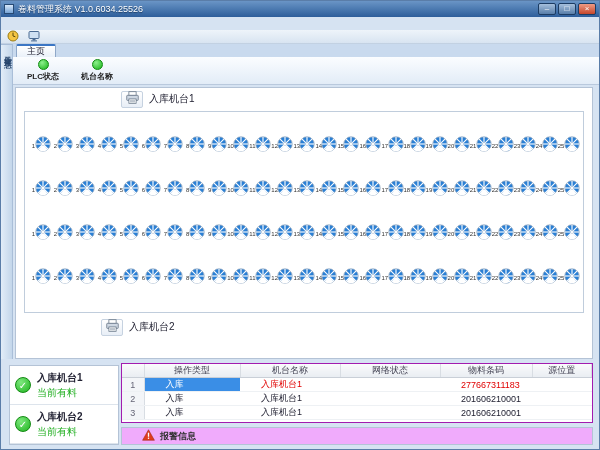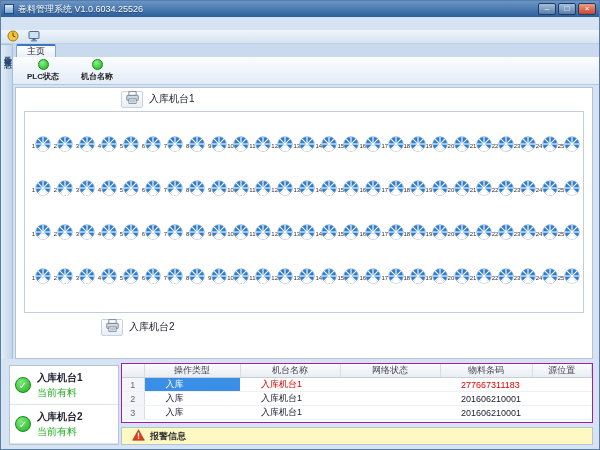--- a/index.html
+++ b/index.html
@@ -58,21 +58,21 @@
   .table-wrap{position:absolute;left:120px;right:6px;top:362px;height:60px;background:#fff;border:1px solid #a21caf;overflow:hidden;}
   table{width:100%;border-collapse:collapse;font-size:9px;table-layout:fixed;}
   col.w-num{width:22px;} col.w-op{width:96px;} col.w-machine{width:100px;} col.w-plan{width:100px;} col.w-barcode{width:92px;}
   th{background:linear-gradient(#fafbfc,#e9edf2);border-right:1px solid #d8dde3;border-bottom:1px solid #c9cfd7;font-weight:normal;color:#445;height:13px;font-size:9px;}
   td{height:13px;border-bottom:1px solid #eef1f4;padding:0 21px;color:#223;white-space:nowrap;overflow:hidden;}
   td.c-num{background:#f3f5f8;border-right:1px solid #d8dde3;text-align:center;color:#667;padding:0;}
   td.sel{background:#3a8ee6;color:#fff;}
   .red{color:#e00000;}
 
   
-  .alarm{position:absolute;left:120px;right:6px;top:426px;height:18px;background:#fef9c3;border:1px solid #b4c3d6;display:flex;align-items:center;padding-left:10px;gap:5px;}
+  .alarm{position:absolute;left:120px;right:6px;top:426px;height:18px;background:#f0abfc;border:1px solid #b4c3d6;display:flex;align-items:center;padding-left:20px;gap:5px;}
   .alarm-label{font-size:9px;font-weight:bold;color:#333;}
 </style>
 </head>
 <body>
 
 <div class="window">
 
   <div class="titlebar">
     <span class="app-icon"></span>
     <span class="title-text">卷料管理系统 V1.0.6034.25526</span>

